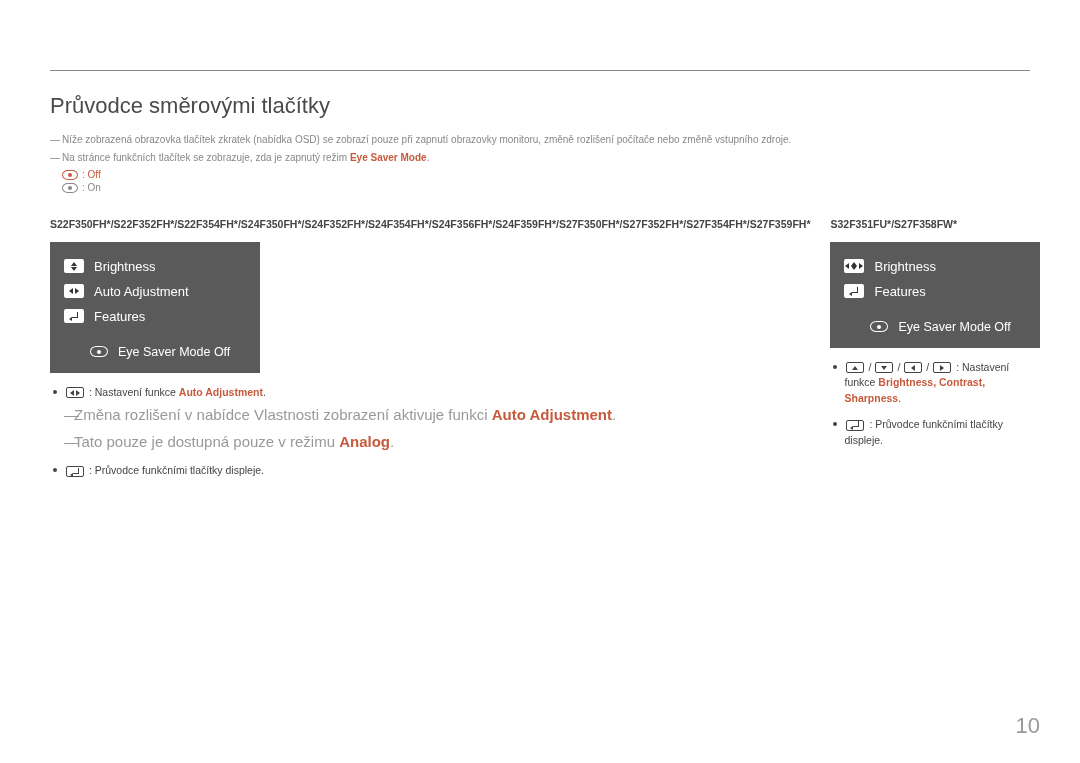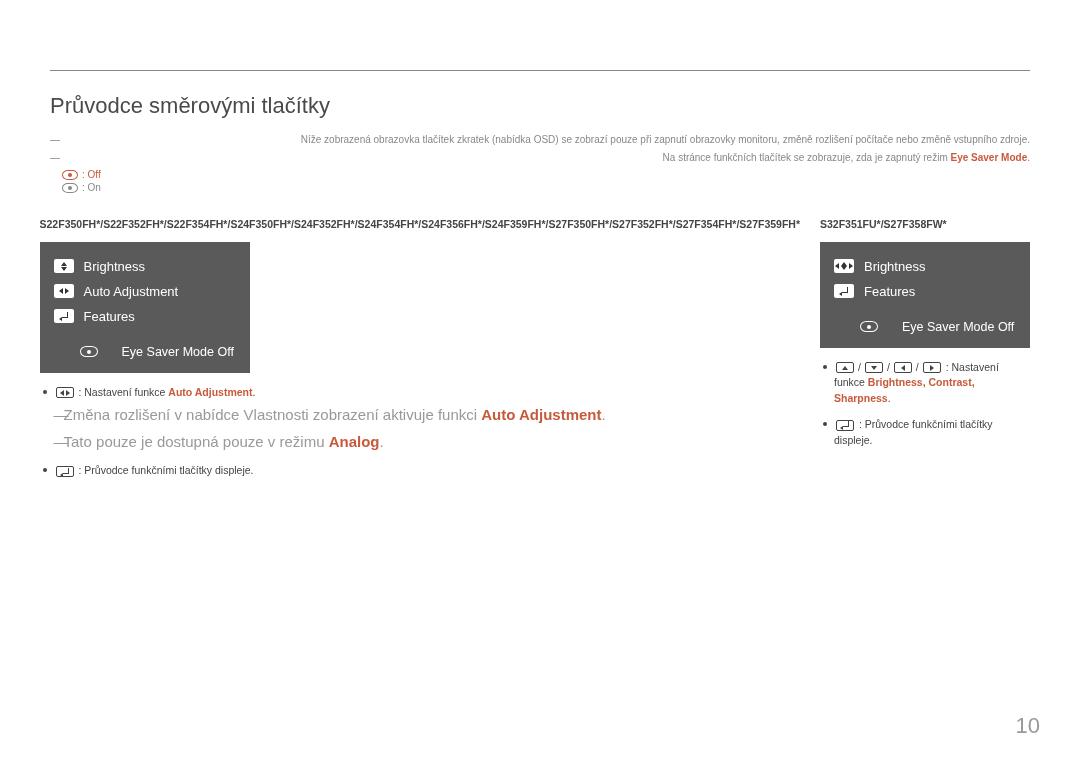--- a/index.html
+++ b/index.html
@@ -25,21 +25,20 @@
     color: #4a4a4a;
     margin-bottom: 14px;
   }
   .dash-note {
     font-size: 10px;
     color: #888;
     margin-bottom: 4px;
     position: relative;
     padding-left: 12px;
     line-height: 1.4;
-    text-align: right;
   }
   .dash-note::before {
     content: "―";
     position: absolute;
     left: 0;
     top: 0;
     color: #888;
   }
   .hl { color: #c85a3c; font-weight: bold; }
   .eye-line {
@@ -67,21 +66,20 @@
     width: 4px; height: 4px;
     background: currentColor;
     border-radius: 50%;
     left: 50%; top: 50%;
     transform: translate(-50%, -50%);
   }
   .columns {
     display: flex;
     gap: 20px;
     margin-top: 24px;
-    justify-content: flex-end;
   }
   .col {
     flex: 1;
   }
   .model-line {
     font-size: 10.5px;
     font-weight: 600;
     color: #444;
     line-height: 1.4;
     margin-bottom: 8px;
@@ -108,21 +106,21 @@
     display: inline-flex;
     align-items: center;
     justify-content: center;
     flex-shrink: 0;
     position: relative;
     color: #333;
   }
   .osd-status-row {
     display: flex;
     align-items: center;
-    gap: 24px;
+    gap: 10px;
     padding-top: 10px;
     margin-top: 6px;
     padding-left: 26px;
   }
   .eye-white {
     color: #fff;
     border-color: #fff;
   }
   .osd-status-row .eye-icon { width: 18px; height: 11px; }
   .osd-status-row .txt { font-size: 12.5px; }

